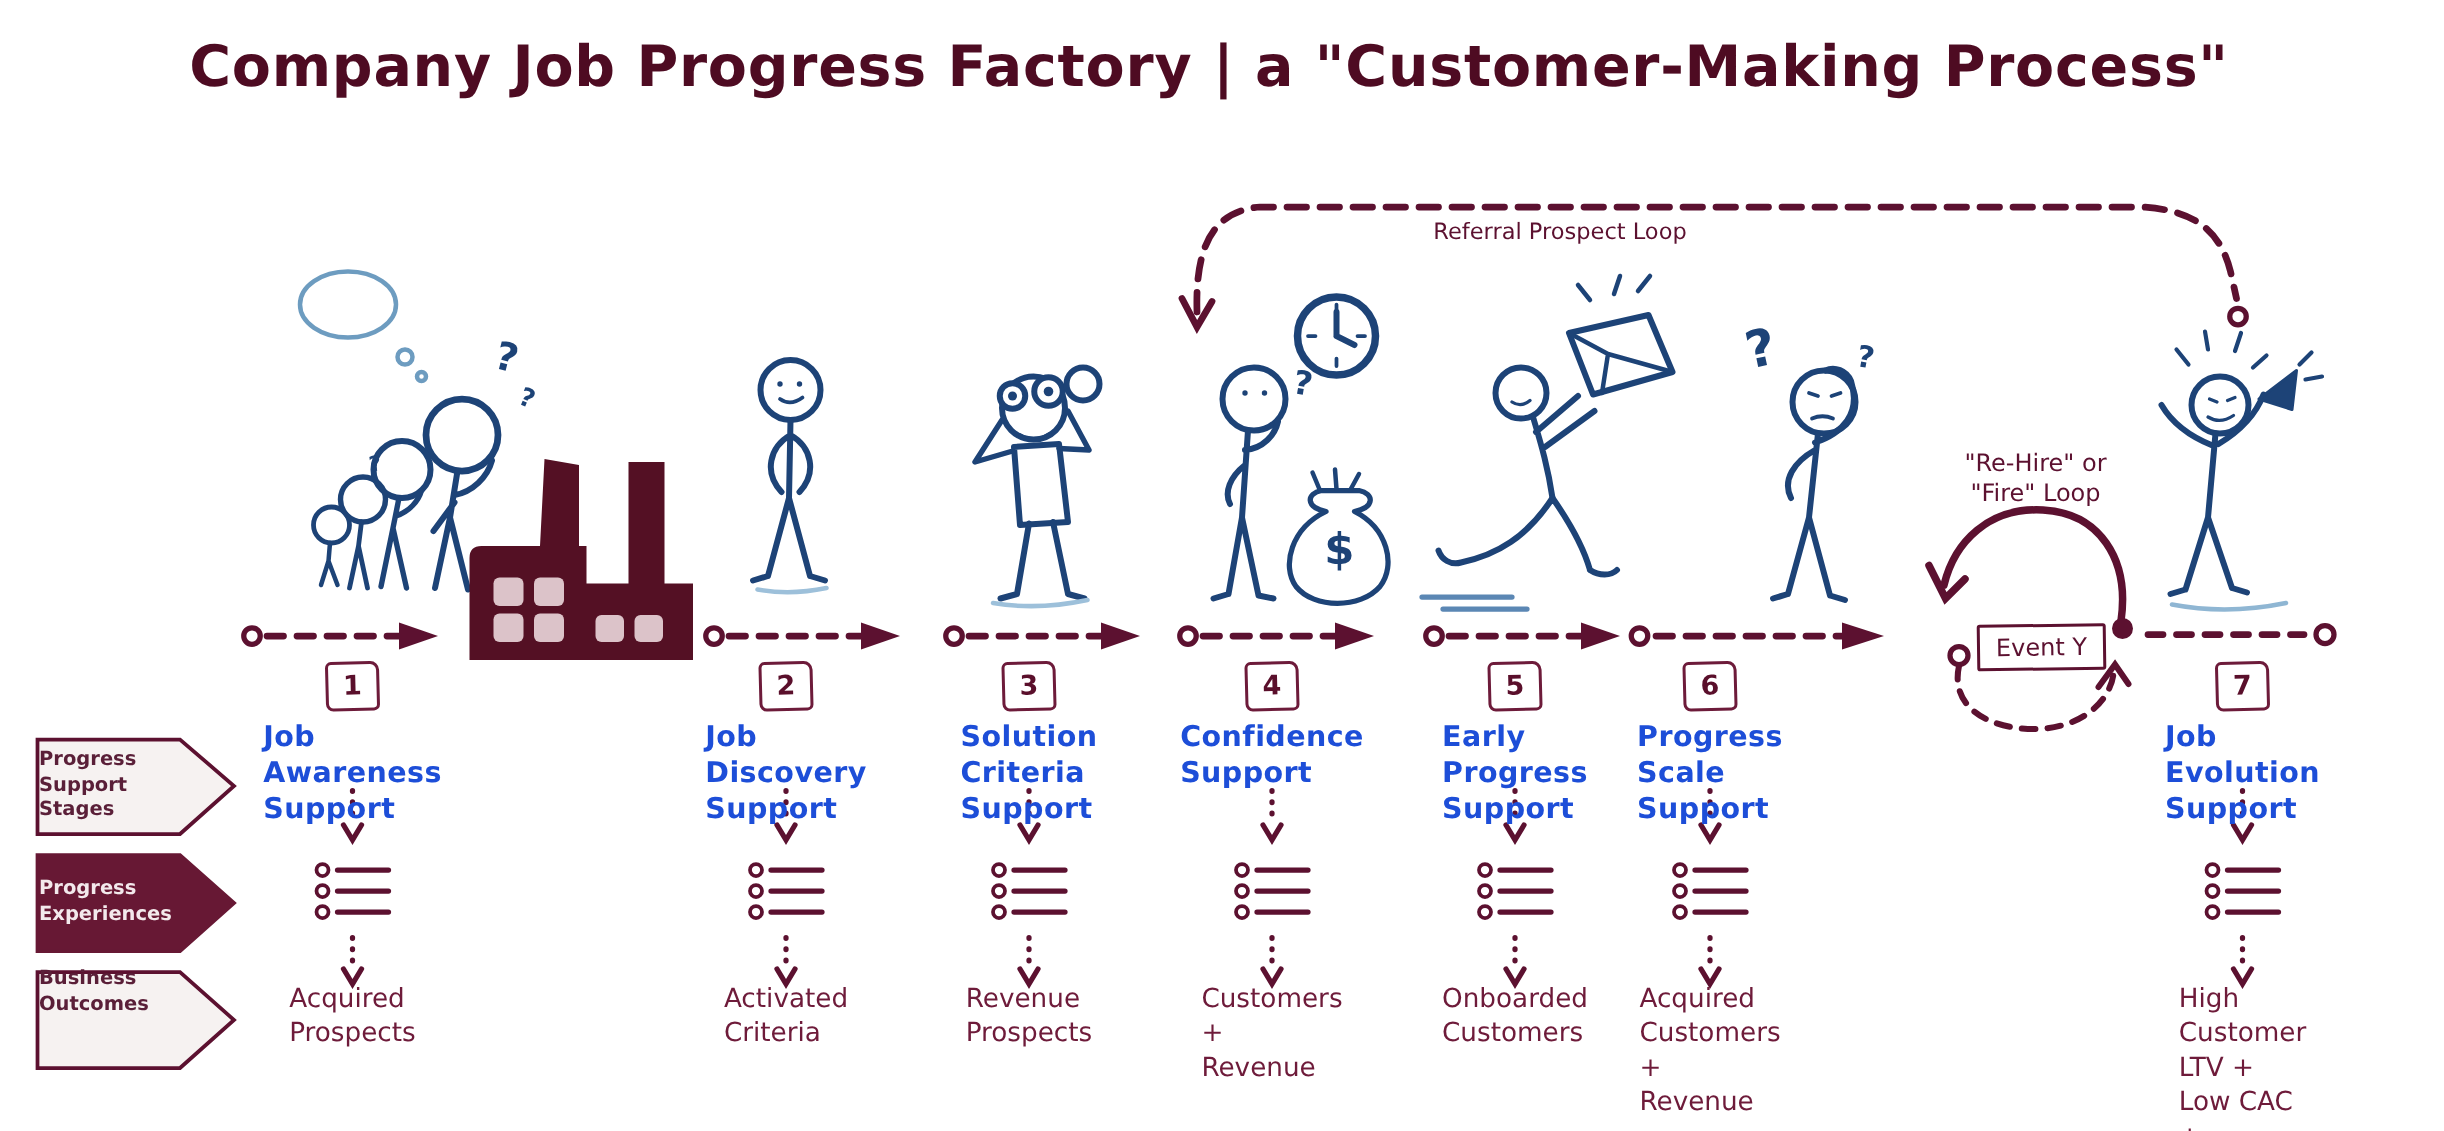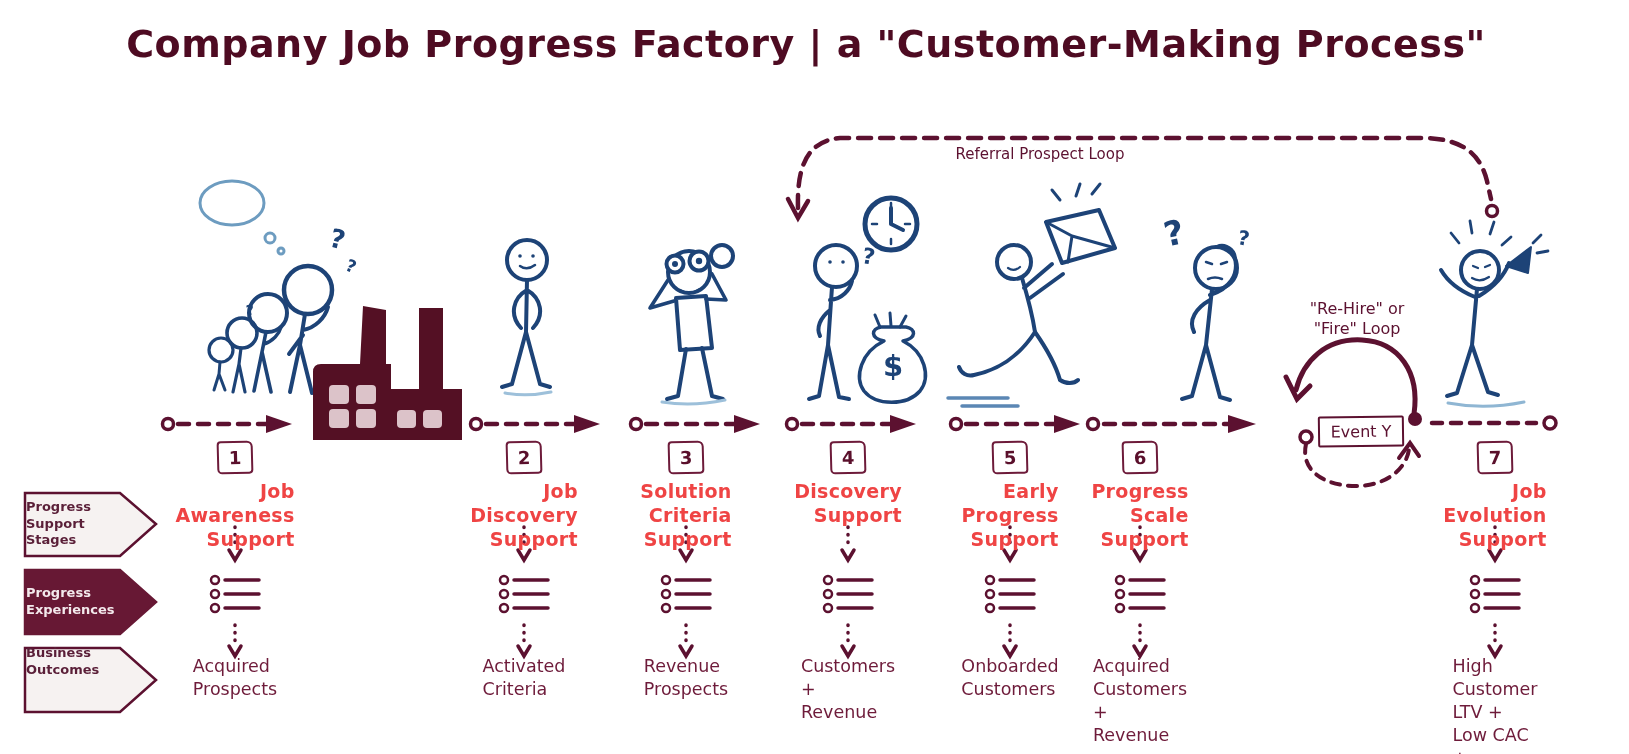--- a/index.html
+++ b/index.html
@@ -8,22 +8,22 @@
   #art{position:absolute;left:0;top:0;}
 
   .page-title{position:absolute;left:806px;top:22px;transform:translateX(-50%);
     white-space:pre;font-size:38px;font-weight:bold;color:#4e0b22;letter-spacing:.5px;}
 
   .stage{position:absolute;top:0;width:0;}
   .stage > *{position:absolute;left:0;transform:translateX(-50%);}
   .numbox{top:441px;width:32px;height:29px;border:2.5px solid #6d1b3a;border-radius:4px 6px 4px 5px;
     background:#fff;color:#5a0f2b;font-size:18px;font-weight:600;
     display:flex;align-items:center;justify-content:center;transform:translateX(-50%) rotate(-1.5deg);}
-  .stage-title{top:479px;white-space:pre-line;text-align:right;font-size:19px;font-weight:bold;
-    color:#ef4444;line-height:24px;letter-spacing:.3px;}
+  .stage-title{top:479px;white-space:pre-line;text-align:left;font-size:19px;font-weight:bold;
+    color:#1d4ed8;line-height:24px;letter-spacing:.3px;}
   .stage-outcome{top:655px;white-space:pre-line;font-size:17.5px;
     color:#6e1b3a;line-height:23px;}
 
   .loop-label{position:absolute;white-space:pre-line;text-align:center;color:#5c1130;}
   #referral-label{left:1040px;top:145px;transform:translateX(-50%);font-size:15px;}
   #rehire-label{left:1357px;top:299px;transform:translateX(-50%);font-size:16px;line-height:20px;}
   #event-box{position:absolute;left:1318px;top:416px;width:82px;height:27px;border:2px solid #5c1130;
     background:#fff;color:#5c1130;font-size:16px;display:flex;align-items:center;justify-content:center;
     transform:rotate(-.8deg);border-radius:2px;}
 
@@ -241,21 +241,21 @@
       </div>
     <div class="stage-title">Solution Criteria
 Support</div>
     <div class="stage-outcome">Revenue
 Prospects</div>
   </div>
   <div class="stage" style="left:848px">
     <div class="numbox">
         <span>4</span>
       </div>
-    <div class="stage-title">Discovery
+    <div class="stage-title">Confidence
 Support</div>
     <div class="stage-outcome">Customers
 + Revenue</div>
   </div>
   <div class="stage" style="left:1010px">
     <div class="numbox">
         <span>5</span>
       </div>
     <div class="stage-title">Early Progress
 Support</div>

